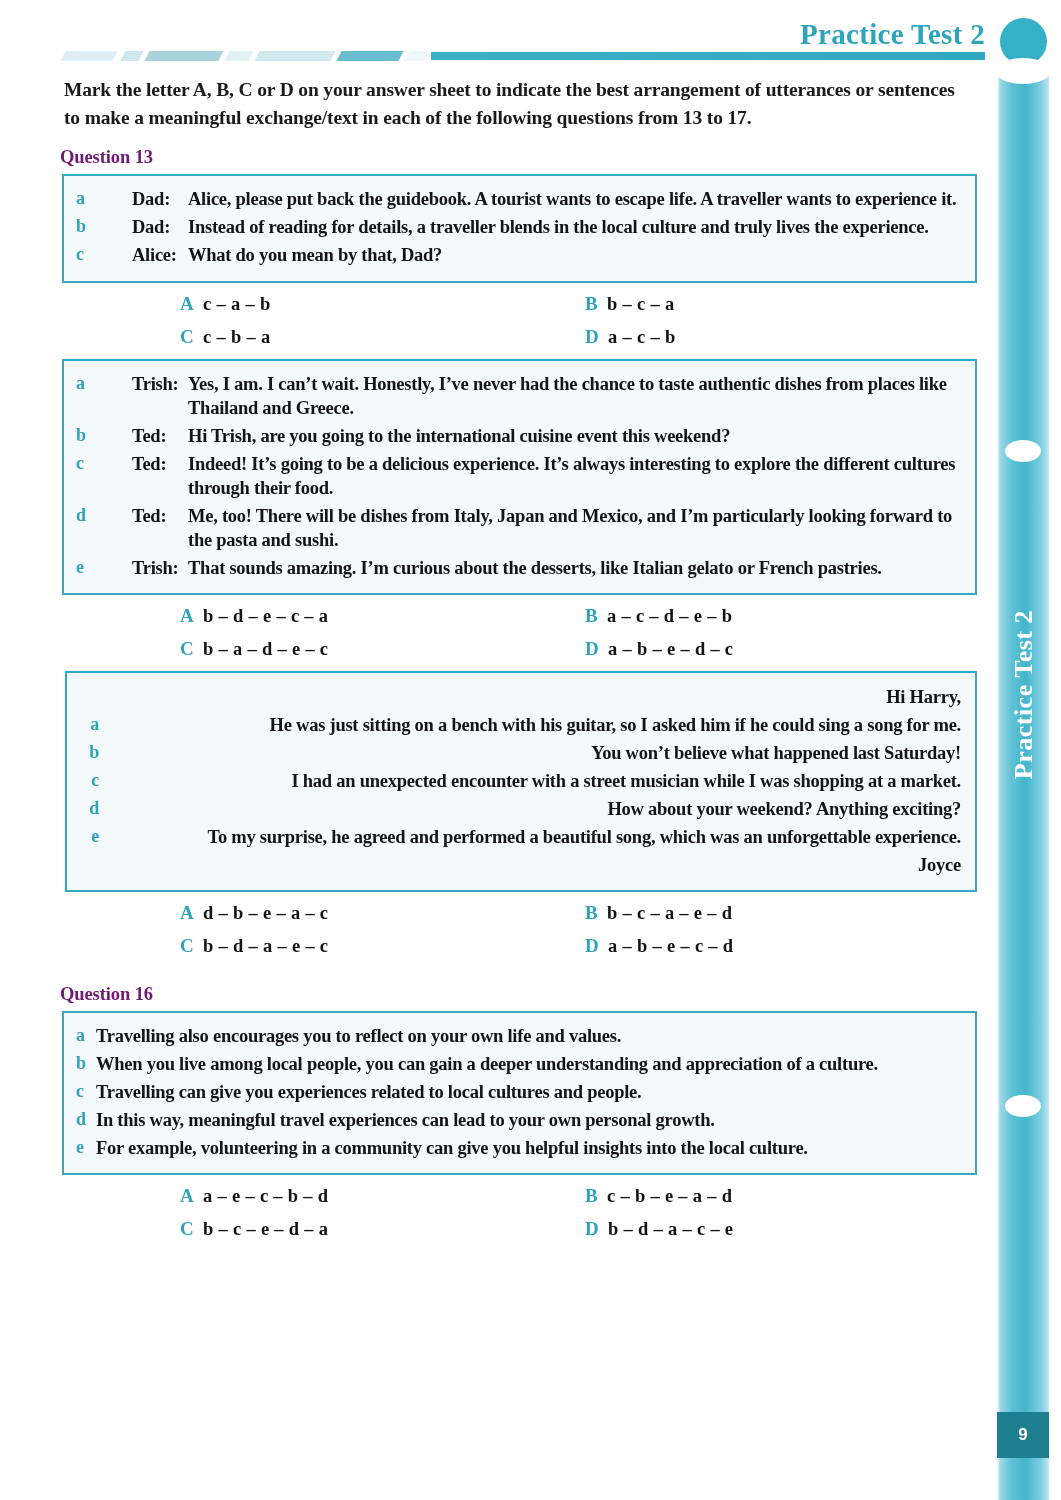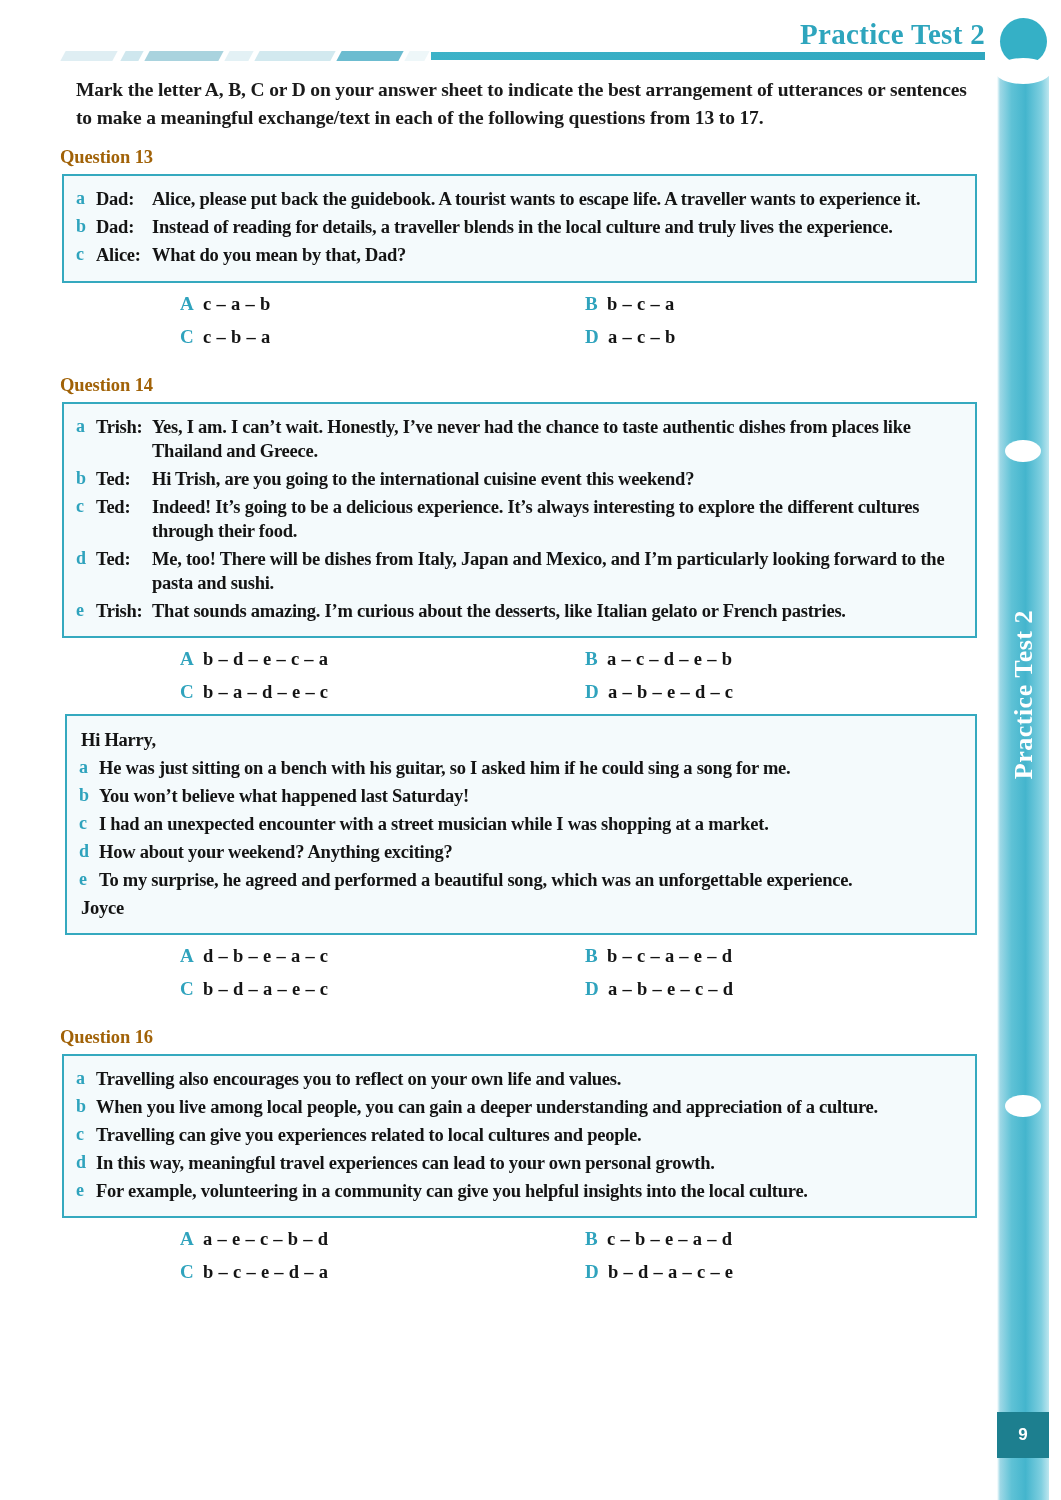--- a/index.html
+++ b/index.html
@@ -155,44 +155,45 @@
     top: 76px;
     left: 60px;
     width: 925px;
   }
 
   .intro {
     font-size: 19.5px;
     font-weight: bold;
     line-height: 1.42;
     color: #1a1a1a;
-    margin: 0 0 6px 16px;
+    margin: 0 0 6px 4px;
     width: 900px;
     letter-spacing: -0.15px;
   }
 
   .qlabel {
     font-size: 18.5px;
     font-weight: bold;
-    color: #a16207;
+    color: #701a75;
     margin: 16px 0 6px 0;
     letter-spacing: -0.1px;
   }
 
   .qbox {
     border: 2px solid #35a9bf;
     background: #f4fafc;
     box-sizing: border-box;
     padding: 9px 14px 9px 12px;
     width: 915px;
     margin-left: 2px;
   }
   .qbox.shift {
     margin-left: 5px;
     width: 912px;
+    text-align: right;
   }
 
   .row {
     display: flex;
     align-items: flex-start;
     margin: 2px 0 4px 0;
     font-size: 18.5px;
     line-height: 1.30;
     color: #141414;
     letter-spacing: -0.25px;
@@ -203,20 +204,21 @@
     color: #2fa3bd;
     font-weight: bold;
     font-size: 18px;
     line-height: 1.30;
   }
   .row .spk {
     flex: 0 0 auto;
     width: 56px;
     font-weight: bold;
     color: #141414;
+    margin-left: 36px;
   }
   .row .txt {
     flex: 1 1 auto;
     font-weight: bold;
     font-family: Liberation Serif, serif;
   }
 
   .plainline {
     font-size: 18.5px;
     font-weight: bold;
@@ -314,21 +316,20 @@
       <div class="opt">
         <span class="okey">C</span>
         <span>c – b – a</span>
       </div>
       <div class="opt">
         <span class="okey">D</span>
         <span>a – c – b</span>
       </div>
     </div>
 
-    <div class="qlabel">Question 14</div>
     <div class="qbox">
       <div class="row">
         <span class="ltr">a</span>
         <span class="spk">Trish:</span>
         <span class="txt">Yes, I am. I can’t wait. Honestly, I’ve never had the chance to taste authentic dishes from places like Thailand and Greece.</span>
       </div>
       <div class="row">
         <span class="ltr">b</span>
         <span class="spk">Ted:</span>
         <span class="txt">Hi Trish, are you going to the international cuisine event this weekend?</span>

